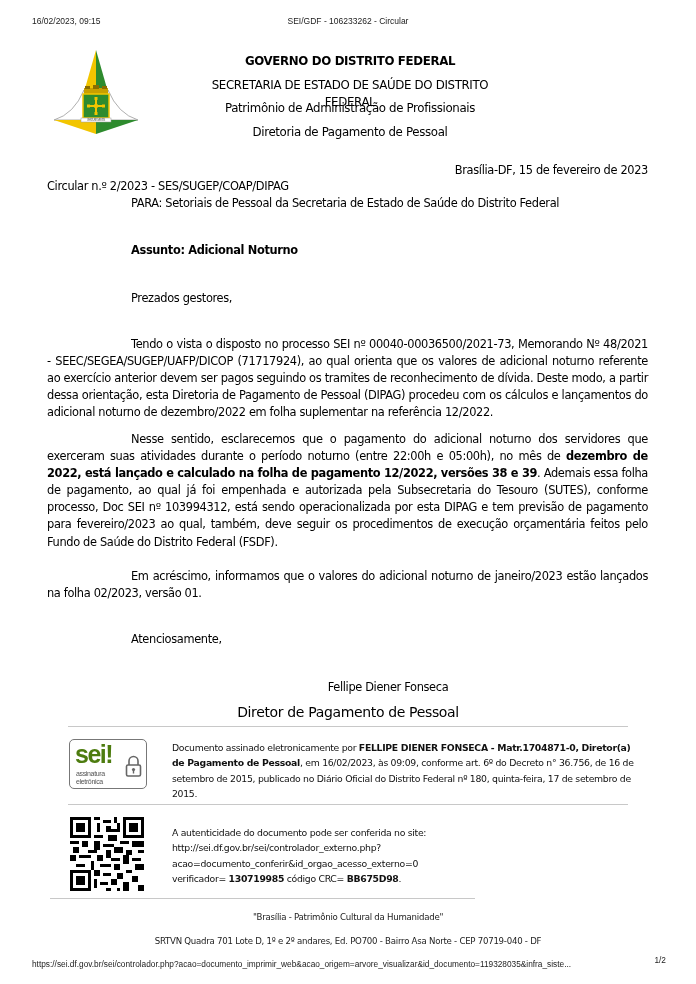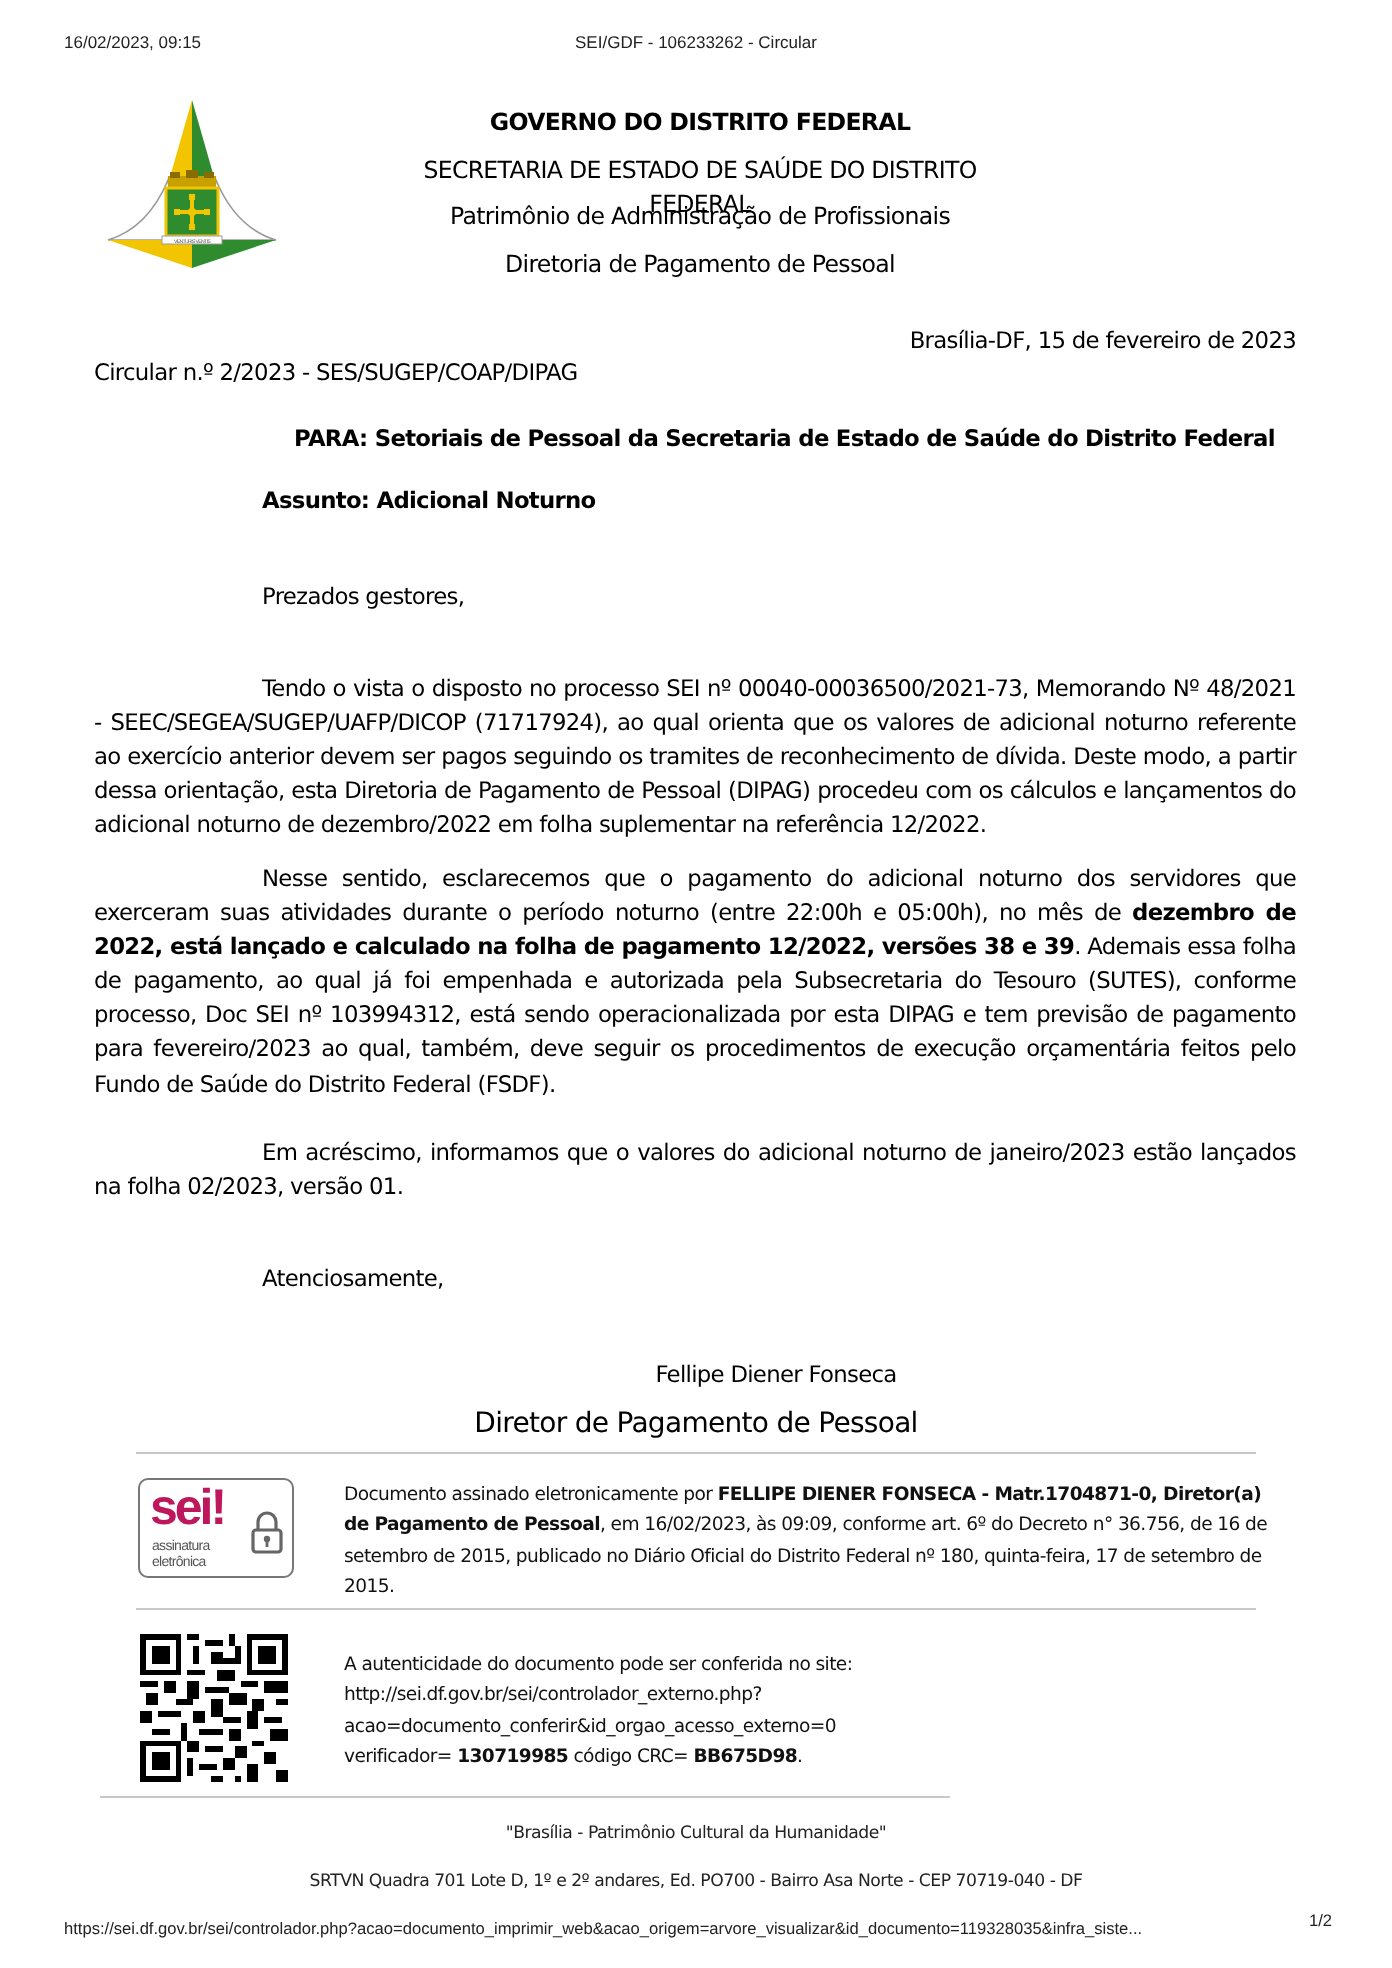--- a/index.html
+++ b/index.html
@@ -15,41 +15,41 @@
   .logo { position: absolute; left: 50px; top: 48px; width: 92px; height: 92px; }
 
   .gov-header { position: absolute; left: 185px; top: 53px; width: 330px; text-align: center; }
   .gov-header div { height: 23.7px; line-height: 17px; font-size: 11.8px; }
   .gov-header .gh-gov { font-weight: bold; }
 
   .circ-line { position: absolute; left: 47px; top: 163px; width: 601px; height: 16px; font-size: 11.4px; }
   .circ-line .cl-num { position: absolute; left: 0; top: 16px; }
   .circ-line .cl-date { position: absolute; right: 0; top: 0; }
 
-  .para-to { position: absolute; left: 147px; top: 196px; font-weight: bold; font-size: 11.4px; margin-top: 16px; }
+  .para-to { position: absolute; left: 131px; top: 196px; font-weight: normal; font-size: 11.4px; }
   .subject { position: absolute; left: 131px; top: 243px; font-weight: bold; font-size: 11.4px; }
   .greeting { position: absolute; left: 131px; top: 291px; font-size: 11.4px; }
 
   .body-text { position: absolute; left: 47px; width: 601px; text-align: justify; font-size: 11.4px; line-height: 17.1px; }
   .body-text .indent { display: inline-block; width: 84px; }
   .p1 { top: 336px; }
   .p2 { top: 431px; }
   .p3 { top: 568px; }
 
   .closing { position: absolute; left: 131px; top: 632px; font-size: 11.4px; }
   .signer { position: absolute; left: 0; width: 696px; text-align: center; top: 680px; font-size: 11.4px; margin-left: 40px; }
   .signer-role { position: absolute; left: 0; width: 696px; text-align: center; top: 704px; font-size: 14px; }
 
   .hr { position: absolute; left: 68px; width: 560px; height: 1px; background: #c8c8c8; }
   .hr1 { top: 726px; }
   .hr2 { top: 804px; }
   .hr3 { top: 898px; left: 50px; width: 425px; }
 
   .sei-badge { position: absolute; left: 69px; top: 739px; width: 78px; height: 50px; border: 1.5px solid #777; border-radius: 5px; }
-  .sei-badge .sei-word { position: absolute; left: 5px; top: 0px; font-family: "Liberation Sans", sans-serif; font-weight: bold; font-size: 25px; letter-spacing: -1.5px; color: #be185d; }
+  .sei-badge .sei-word { position: absolute; left: 5px; top: 0px; font-family: "Liberation Sans", sans-serif; font-weight: bold; font-size: 25px; letter-spacing: -1.5px; color: #4d7c0f; }
   .sei-badge .sei-sub { position: absolute; left: 6px; top: 30px; font-family: "Liberation Sans", sans-serif; font-size: 7px; line-height: 7.5px; color: #555; }
   .sei-badge .lock { position: absolute; left: 55px; top: 14px; width: 17px; height: 24px; }
 
   .sig-text { position: absolute; left: 172px; top: 740px; width: 470px; font-size: 9.3px; line-height: 15.3px; letter-spacing: -0.3px; color: #111; }
 
   .qr { position: absolute; left: 70px; top: 817px; width: 74px; height: 74px; }
 
   .auth-text { position: absolute; left: 172px; top: 825px; width: 470px; font-size: 9.3px; line-height: 15.3px; letter-spacing: -0.3px; color: #111; }
 
   .footer-quote { position: absolute; left: 0; width: 696px; text-align: center; top: 912px; font-size: 8.6px; color: #222; letter-spacing: -0.25px; }

